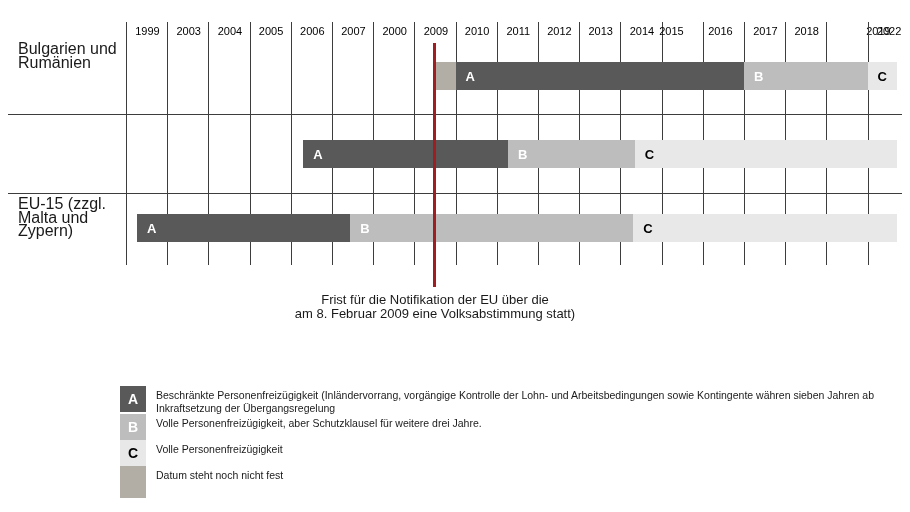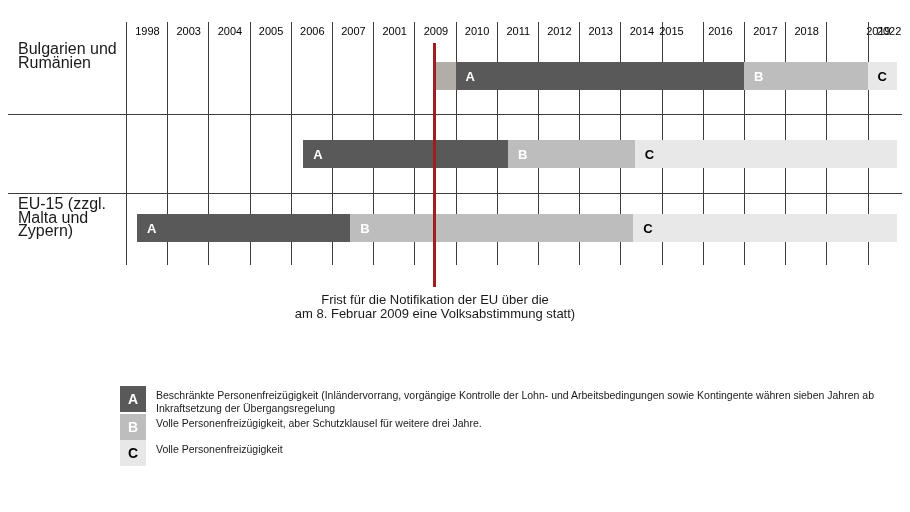--- a/index.html
+++ b/index.html
@@ -22,33 +22,33 @@
           font-weight:bold; font-size:14px; flex:0 0 26px; }
   .ltext { font-size:10.5px; line-height:13px; color:#1a1a1a; padding-top:3px; max-width:745px; }
 </style>
 </head>
 <body>
 
 <div class="canvas">
 
   <div id="grid-layer">
       <div class="gridline" style="left: 126px; background: rgb(61, 61, 61);"></div>
-      <div class="year-label" style="left: 127px;">1998</div>
+      <div class="year-label" style="left: 127px;">1999</div>
       <div class="gridline" style="left: 167.2px; background: rgb(61, 61, 61);"></div>
       <div class="year-label" style="left: 168.2px;">2003</div>
       <div class="gridline" style="left: 208.4px; background: rgb(61, 61, 61);"></div>
       <div class="year-label" style="left: 209.4px;">2004</div>
       <div class="gridline" style="left: 249.6px; background: rgb(61, 61, 61);"></div>
       <div class="year-label" style="left: 250.6px;">2005</div>
       <div class="gridline" style="left: 290.8px; background: rgb(61, 61, 61);"></div>
       <div class="year-label" style="left: 291.8px;">2006</div>
       <div class="gridline" style="left: 332px; background: rgb(61, 61, 61);"></div>
       <div class="year-label" style="left: 333px;">2007</div>
       <div class="gridline" style="left: 373.2px; background: rgb(61, 61, 61);"></div>
-      <div class="year-label" style="left: 374.2px;">2001</div>
+      <div class="year-label" style="left: 374.2px;">2000</div>
       <div class="gridline" style="left: 414.4px; background: rgb(61, 61, 61);"></div>
       <div class="year-label" style="left: 415.4px;">2009</div>
       <div class="gridline" style="left: 455.6px; background: rgb(61, 61, 61);"></div>
       <div class="year-label" style="left: 456.6px;">2010</div>
       <div class="gridline" style="left: 496.8px; background: rgb(61, 61, 61);"></div>
       <div class="year-label" style="left: 497.8px;">2011</div>
       <div class="gridline" style="left: 538px; background: rgb(61, 61, 61);"></div>
       <div class="year-label" style="left: 539px;">2012</div>
       <div class="gridline" style="left: 579.2px; background: rgb(61, 61, 61);"></div>
       <div class="year-label" style="left: 580.2px;">2013</div>
@@ -126,14 +126,18 @@
     <div class="ltext">Volle Personenfreizügigkeit, aber Schutzklausel für weitere drei Jahre.</div>
   </div>
 
   <div class="legend-item" style="top:440px">
     <div class="lbox" style="background:#e8e8e8;color:#000000;height:26px">
       <span>C</span>
     </div>
     <div class="ltext">Volle Personenfreizügigkeit</div>
   </div>
 
+  <div class="legend-item" style="top:466px">
+    <div class="lbox" style="background:#b2aea6;height:32px"></div>
+    <div class="ltext">Datum steht noch nicht fest</div>
+  </div>
 
 </div>
 
 </body></html>

